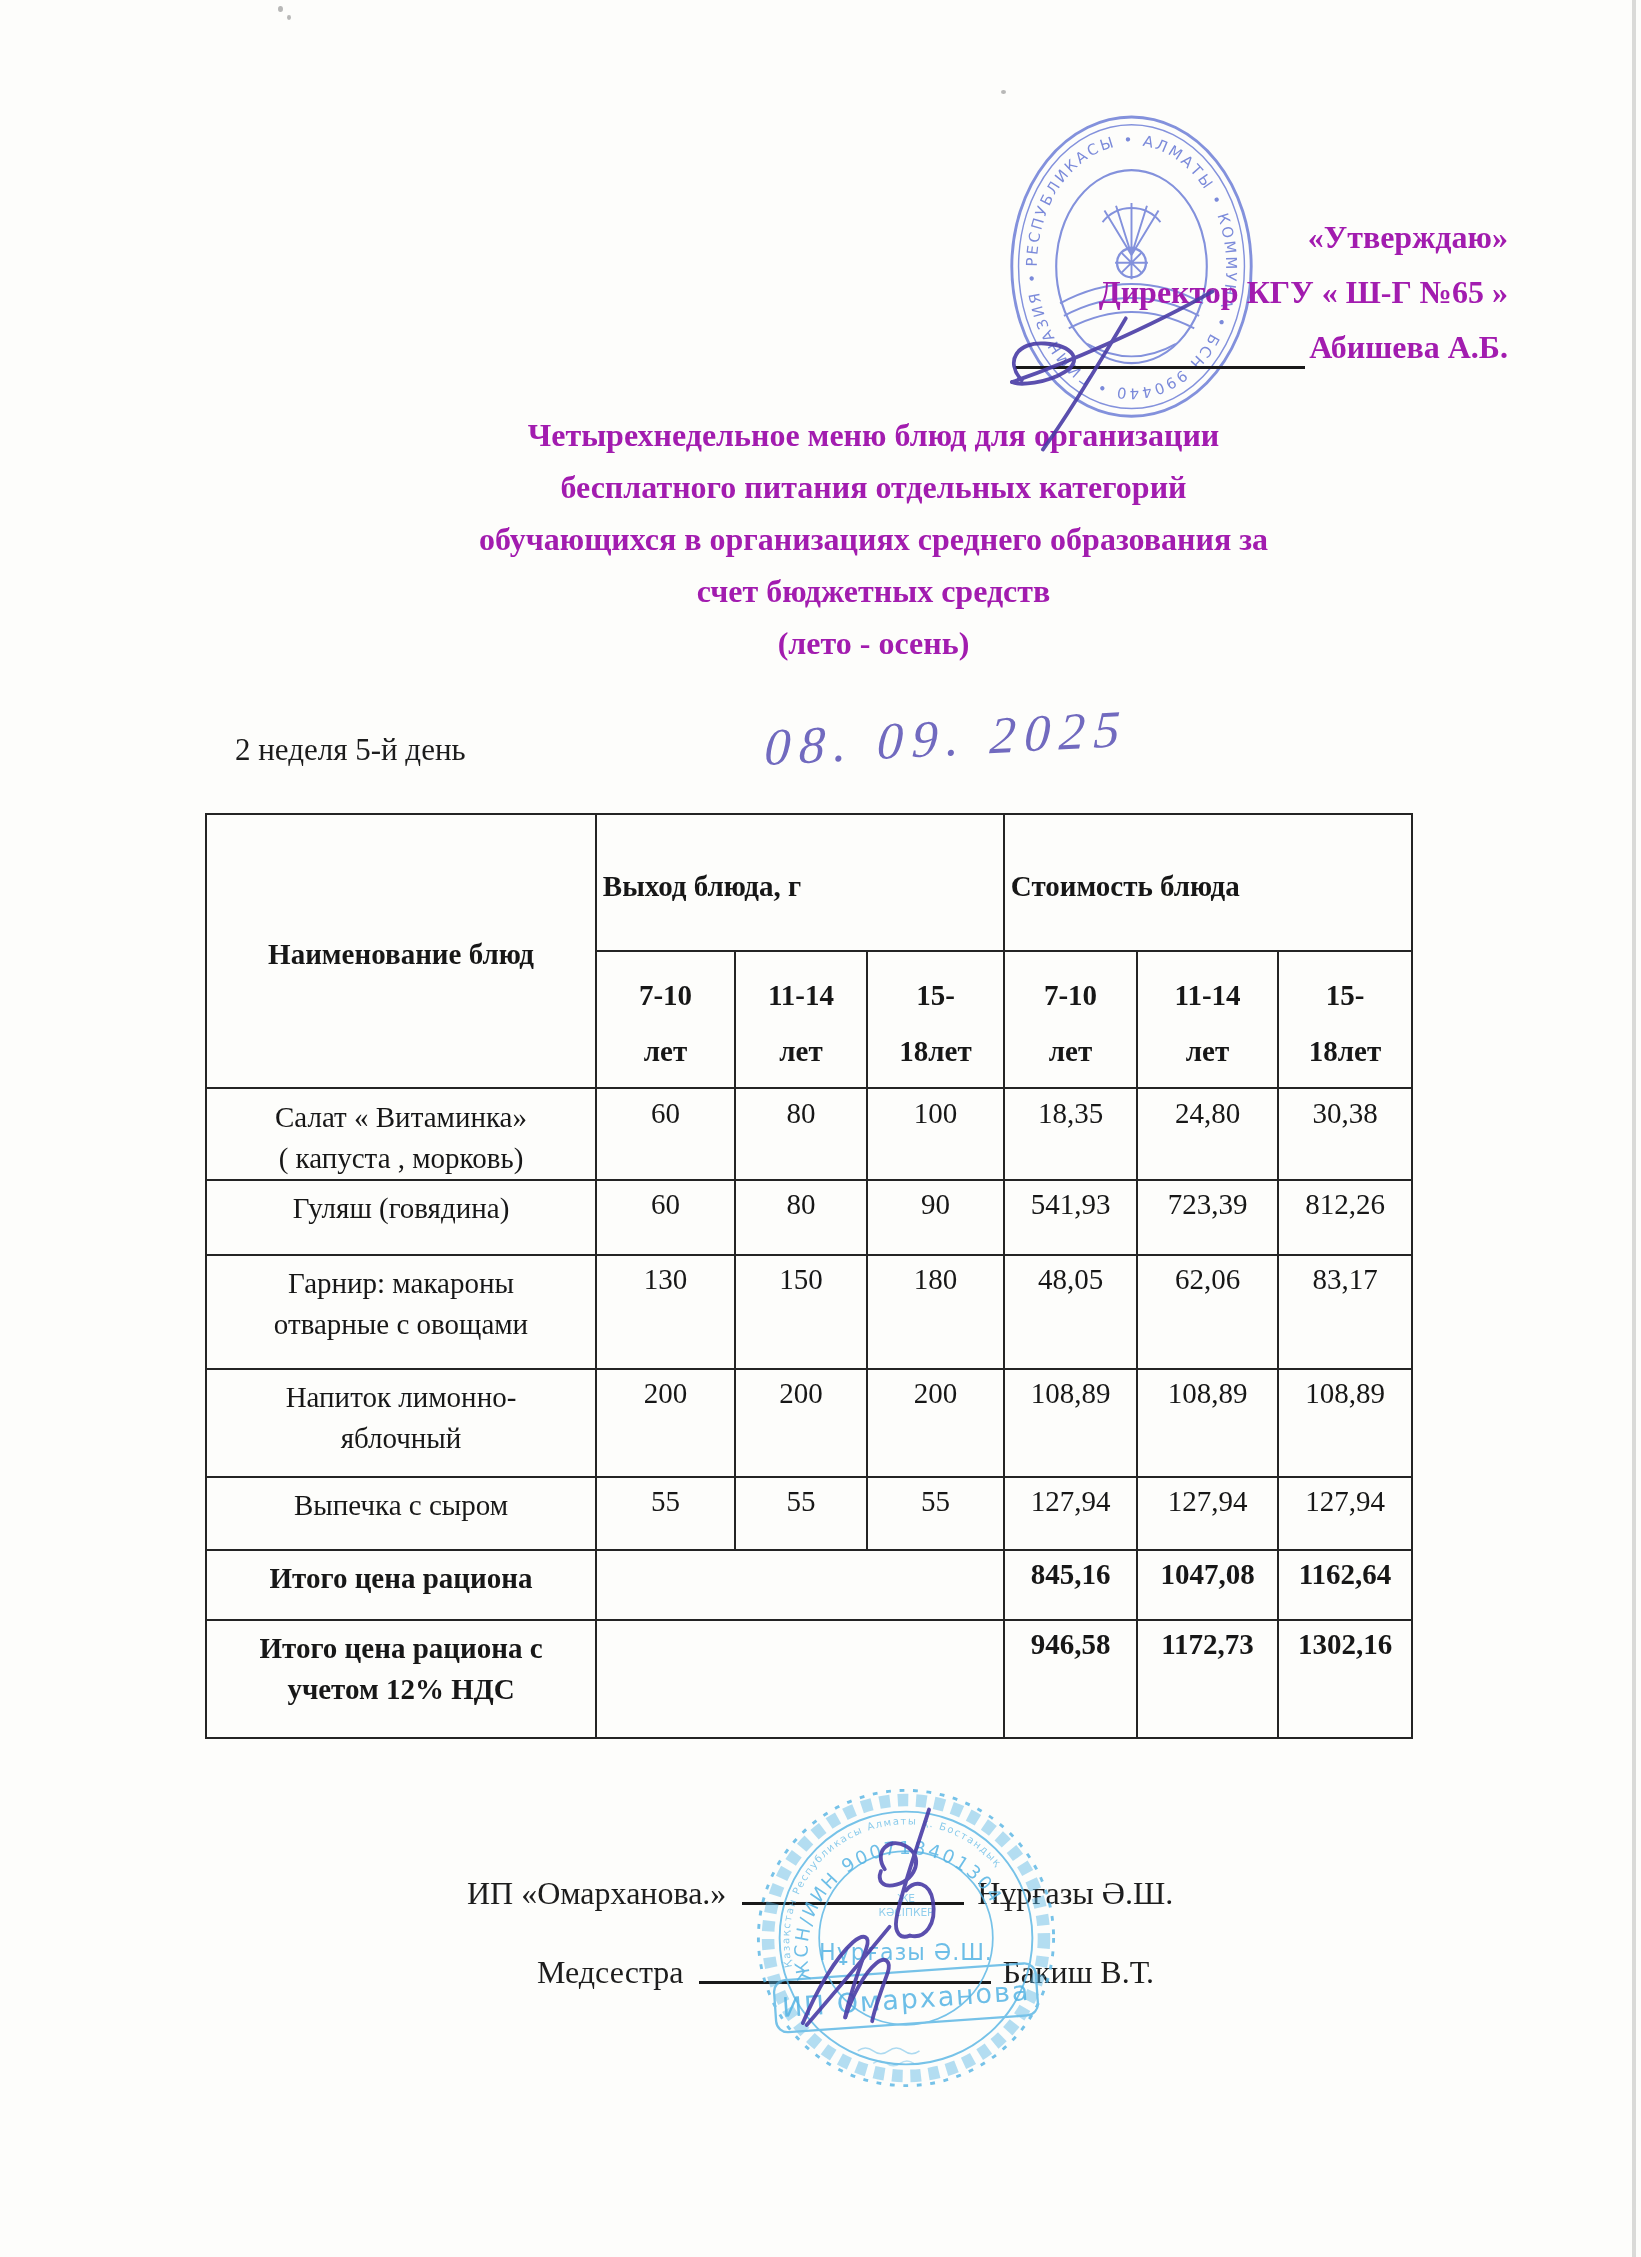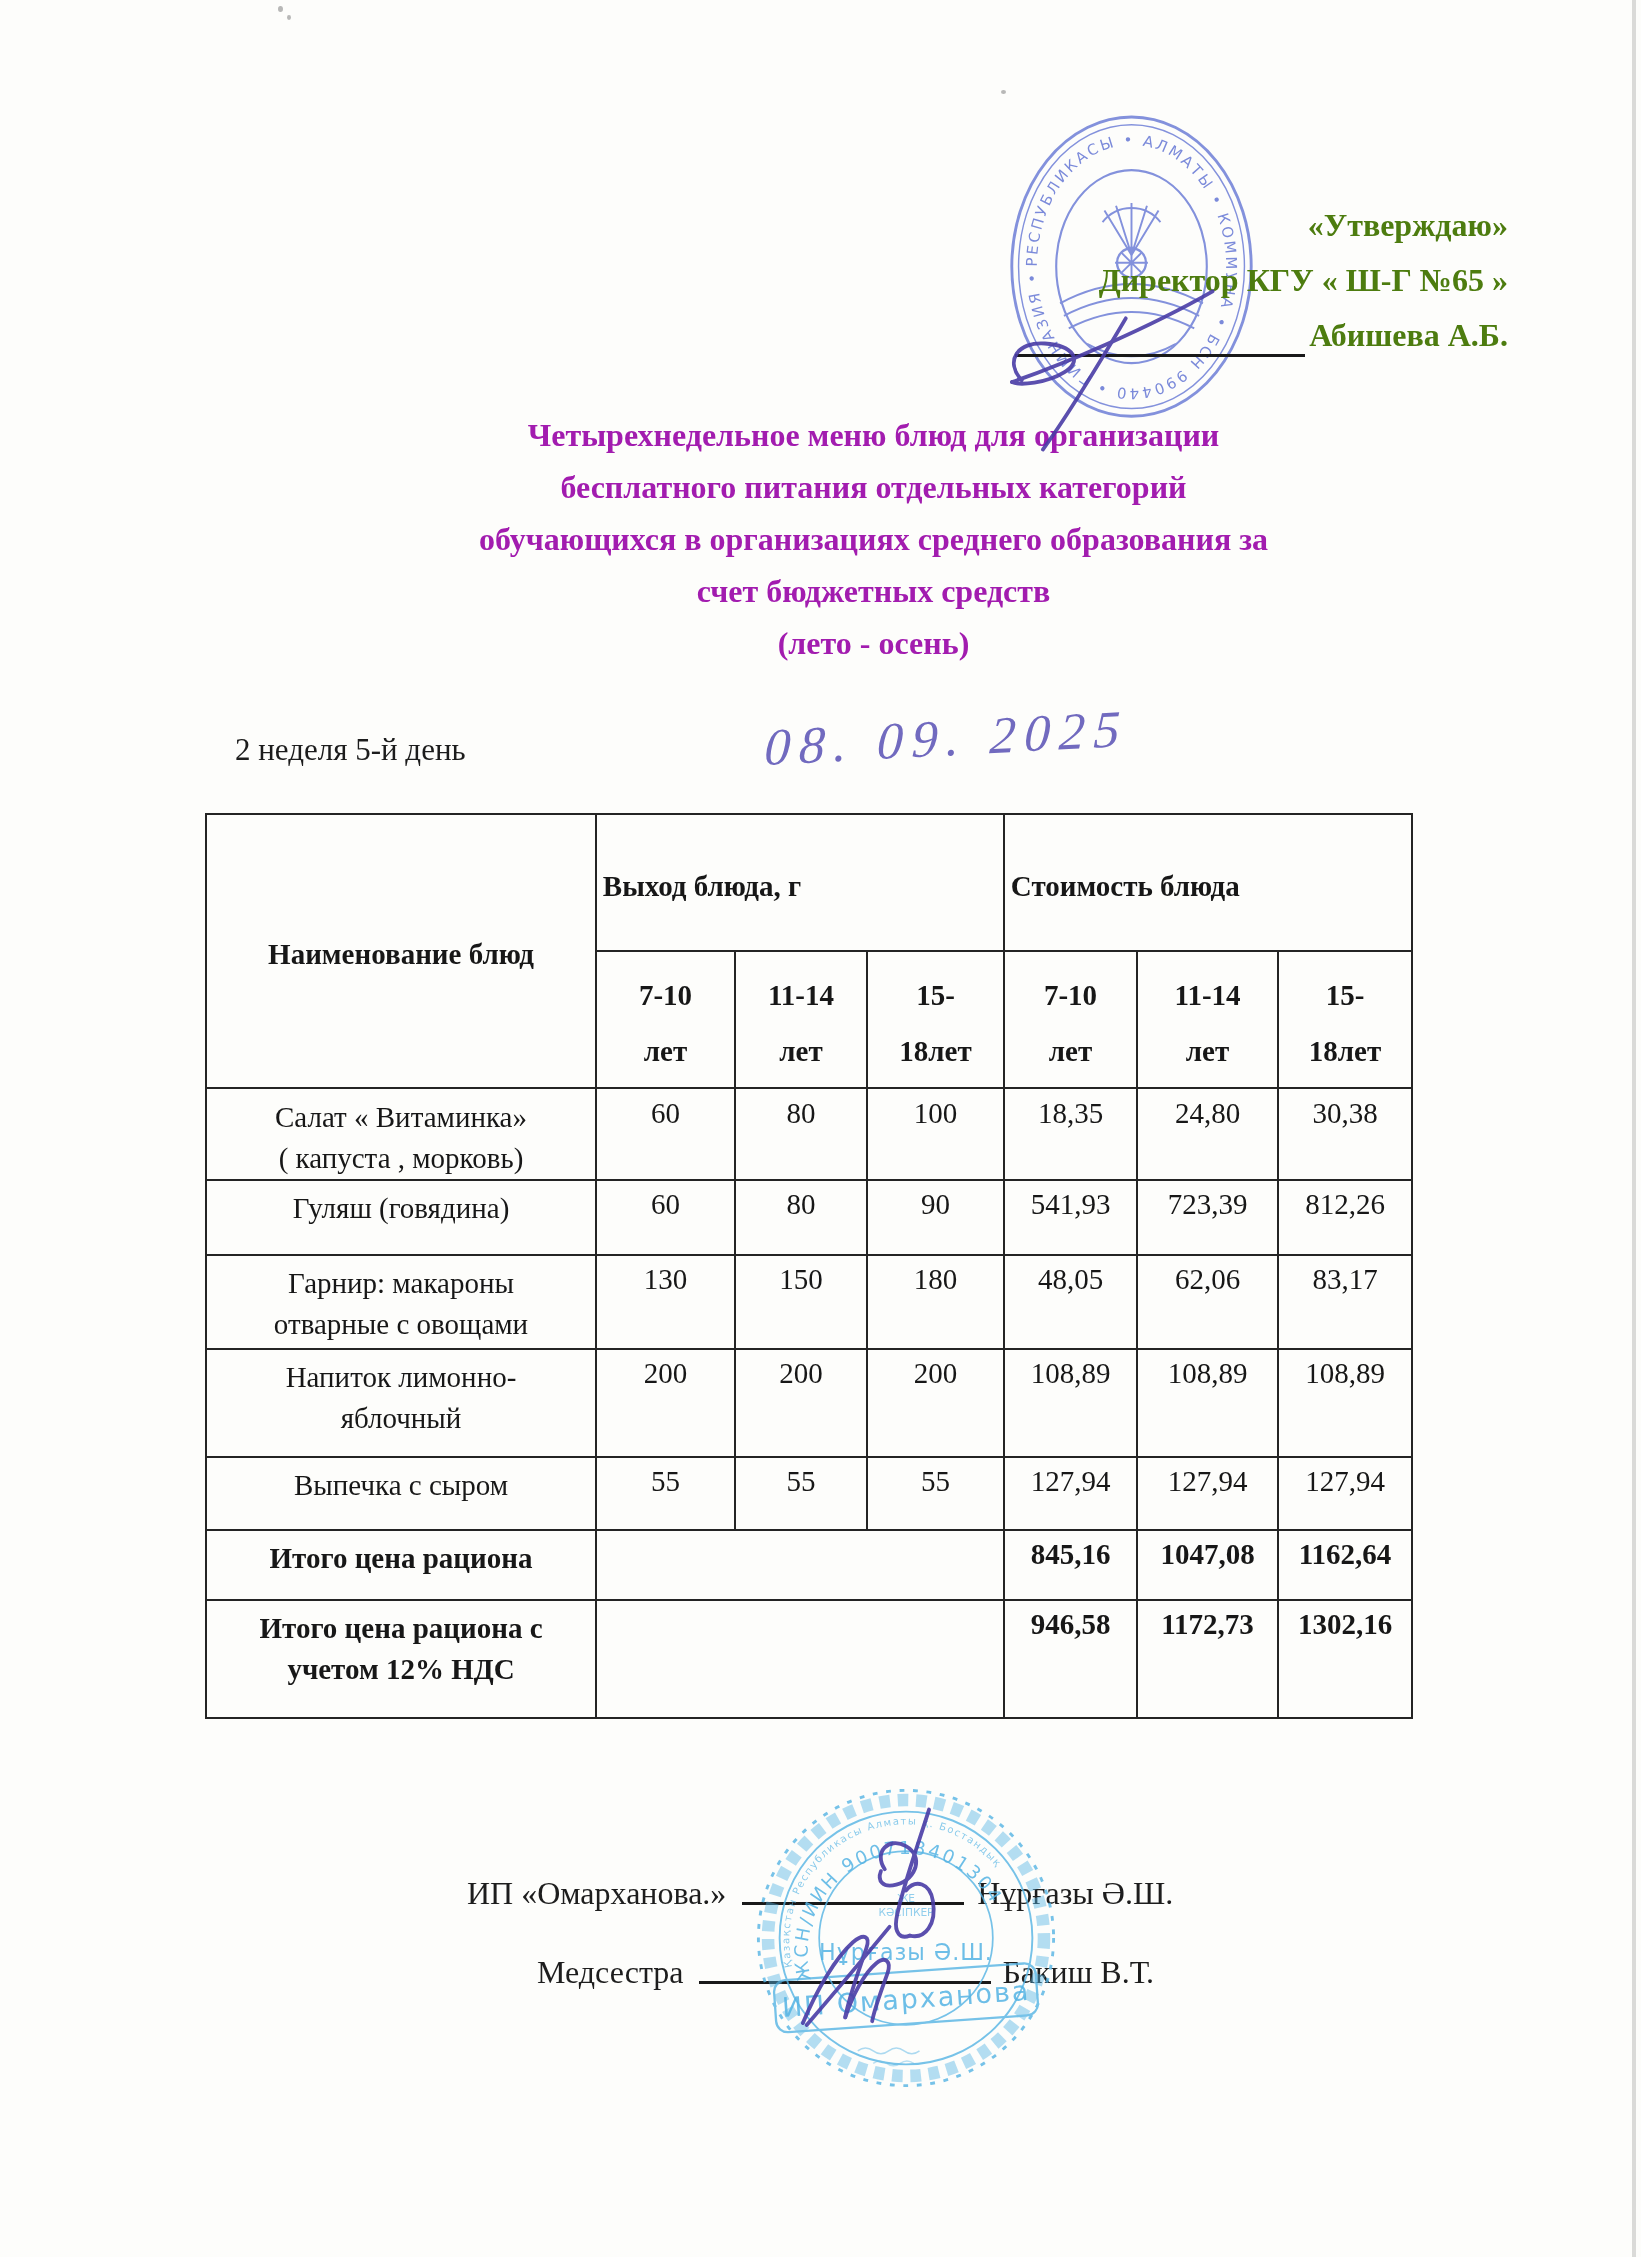--- a/index.html
+++ b/index.html
@@ -5,23 +5,23 @@
   html,body{margin:0;padding:0;}
   body{width:1641px;height:2257px;background:#e8e8e6;}
   .page{
     position:relative;width:1641px;height:2257px;overflow:hidden;
     background:#fdfdfb;
     font-family:"Liberation Serif", serif;
     color:#1c1c1c;
   }
   
   .approval{
-    position:absolute;top:198px;right:133px;z-index:3;
+    position:absolute;top:210px;right:133px;z-index:3;
     text-align:right;font-weight:bold;font-size:32px;line-height:55px;
-    color:#4d7c0f;
+    color:#a21caf;
   }
   .approval .sig-row{display:flex;justify-content:flex-end;align-items:flex-end;}
   .uline{display:inline-block;border-bottom:3.9px solid #191919;}
   .uline-director{width:290px;margin-right:3.9px;margin-bottom:5.8px;}
   
   .doc-title{
     position:absolute;left:241px;top:409px;width:1265px;z-index:3;
     text-align:center;font-weight:bold;font-size:32px;line-height:52px;color:#a21caf;
   }
   
@@ -175,21 +175,21 @@
       </tr>
       <tr style="height:75px">
         <td class="dish">Гуляш (говядина)</td>
         <td class="num">60</td>
         <td class="num">80</td>
         <td class="num">90</td>
         <td class="num">541,93</td>
         <td class="num">723,39</td>
         <td class="num">812,26</td>
       </tr>
-      <tr style="height:94px">
+      <tr style="height:114px">
         <td class="dish">Гарнир: макароны
 отварные с овощами</td>
         <td class="num">130</td>
         <td class="num">150</td>
         <td class="num">180</td>
         <td class="num">48,05</td>
         <td class="num">62,06</td>
         <td class="num">83,17</td>
       </tr>
       <tr style="height:108px">

